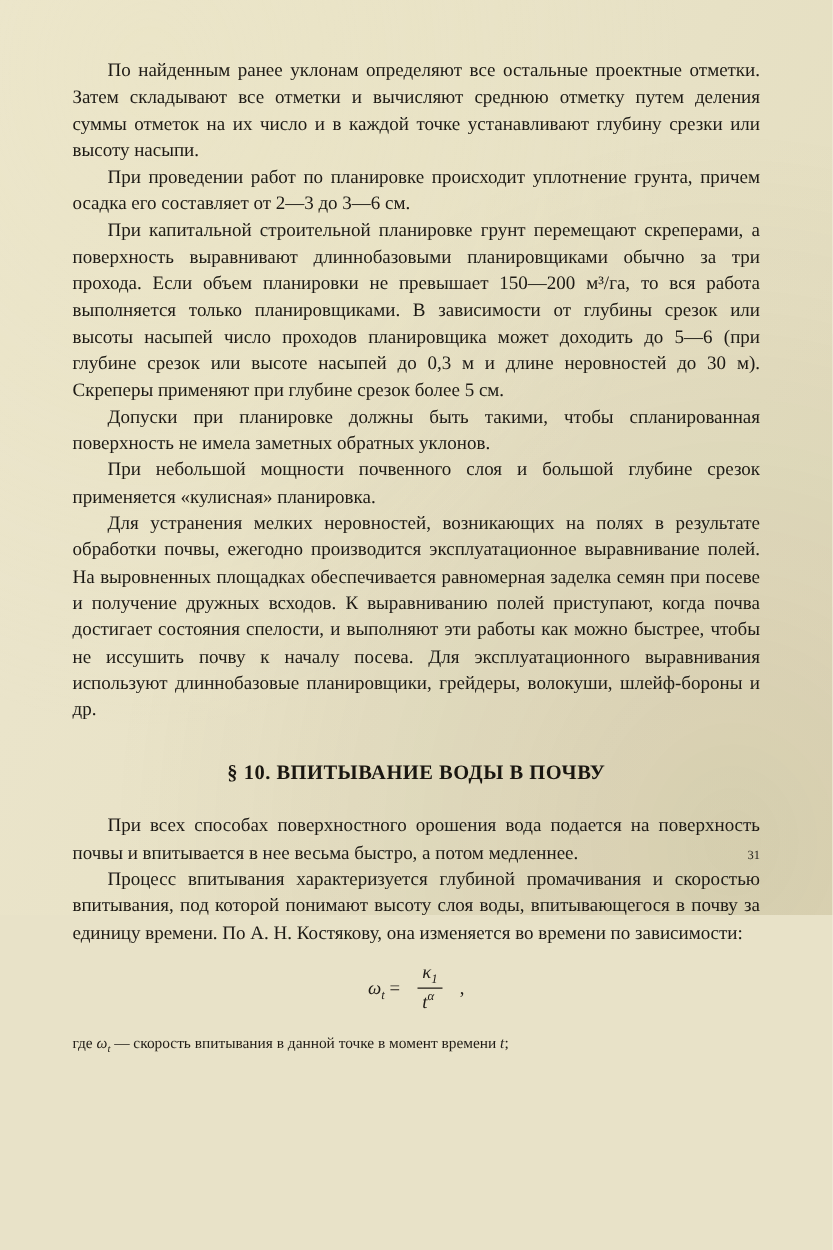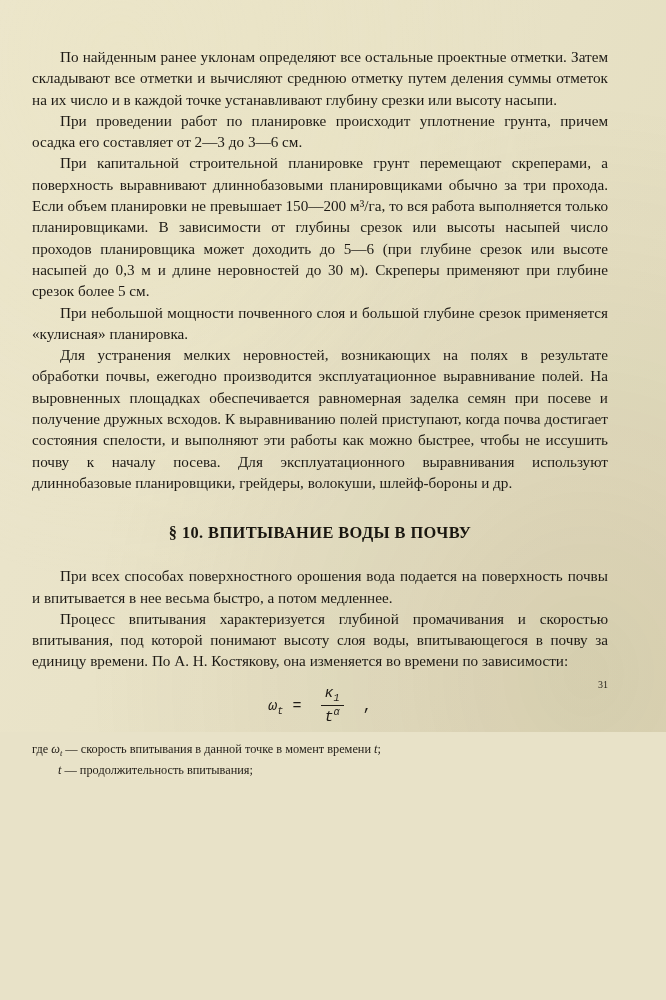--- a/index.html
+++ b/index.html
@@ -13,21 +13,21 @@
     font-family: "Liberation Serif", serif;
     color: #1e1a16;
     overflow: hidden;
   }
   .page {
     position: relative;
     width: 666px;
     height: 732px;
     background: linear-gradient(115deg, #ece6ce 0%, #e9e3c8 40%, #e5dfc2 75%, #e2dbbd 100%);
     box-sizing: border-box;
-    padding: 46px 58px 40px 32px;
+    padding: 46px 58px 40px 58px;
   }
   .page::after {
     content: "";
     position: absolute;
     inset: 0;
     pointer-events: none;
     background:
       radial-gradient(ellipse at 18% 8%, rgba(255,255,235,0.30), rgba(0,0,0,0) 55%),
       radial-gradient(ellipse at 88% 92%, rgba(120,100,60,0.13), rgba(0,0,0,0) 60%);
     mix-blend-mode: multiply;
@@ -58,21 +58,20 @@
     letter-spacing: 0.4px;
     margin: 30px 0 22px 0;
     color: #191610;
   }
   .formula-wrap {
     position: relative;
     z-index: 2;
     text-align: center;
     margin: 14px 0 14px 0;
     font-size: 15px;
-    font-family: Liberation Mono, monospace;
   }
   .frac {
     display: inline-block;
     vertical-align: middle;
     text-align: left;
     margin: 0 10px;
     position: relative;
     top: -1px;
   }
   .frac .num {
@@ -124,20 +123,21 @@
 </style>
 </head>
 <body>
 
 <div class="page">
 
   <div class="body-text">
     <p class="para">По найденным ранее уклонам определяют все остальные проектные отметки. Затем складывают все отметки и вычисляют среднюю отметку путем деления суммы отметок на их число и в каждой точке устанавливают глубину срезки или высоту насыпи.</p>
     <p class="para">При проведении работ по планировке происходит уплотнение грунта, причем осадка его составляет от 2—3 до 3—6 см.</p>
     <p class="para">При капитальной строительной планировке грунт перемещают скреперами, а поверхность выравнивают длиннобазовыми планировщиками обычно за три прохода. Если объем планировки не превышает 150—200 м³/га, то вся работа выполняется только планировщиками. В зависимости от глубины срезок или высоты насыпей число проходов планировщика может доходить до 5—6 (при глубине срезок или высоте насыпей до 0,3 м и длине неровностей до 30 м). Скреперы применяют при глубине срезок более 5 см.</p>
+    <p class="para">Допуски при планировке должны быть такими, чтобы спланированная поверхность не имела заметных обратных уклонов.</p>
     <p class="para">При небольшой мощности почвенного слоя и большой глубине срезок применяется «кулисная» планировка.</p>
     <p class="para">Для устранения мелких неровностей, возникающих на полях в результате обработки почвы, ежегодно производится эксплуатационное выравнивание полей. На выровненных площадках обеспечивается равномерная заделка семян при посеве и получение дружных всходов. К выравниванию полей приступают, когда почва достигает состояния спелости, и выполняют эти работы как можно быстрее, чтобы не иссушить почву к началу посева. Для эксплуатационного выравнивания используют длиннобазовые планировщики, грейдеры, волокуши, шлейф-бороны и др.</p>
   </div>
 
   <div class="heading">§ 10. ВПИТЫВАНИЕ ВОДЫ В ПОЧВУ</div>
 
   <div class="body-text">
     <p class="para">При всех способах поверхностного орошения вода подается на поверхность почвы и впитывается в нее весьма быстро, а потом медленнее.</p>
     <p class="para">Процесс впитывания характеризуется глубиной промачивания и скоростью впитывания, под которой понимают высоту слоя воды, впитывающегося в почву за единицу времени. По А. Н. Костякову, она изменяется во времени по зависимости:</p>
   </div>
@@ -147,17 +147,16 @@
     <span>=</span>
     <span class="frac">
       <span class="num"><span>κ</span><span class="sub">1</span></span>
       <span class="den"><span>t</span><span class="sup">α</span></span>
     </span>
     <span>,</span>
   </div>
 
   <div class="notes">
     <p class="note-line"><span>где </span><span class="ital">ω</span><span class="sub">t</span><span> — скорость впитывания в данной точке в момент времени </span><span class="ital">t</span><span>;</span></p>
-    <p class="note-line second"><span class="ital">t</span><span> — продолжительность впитывания;</span></p>
   </div>
 
   <div class="page-number">31</div>
 </div>
 
 </body></html>

